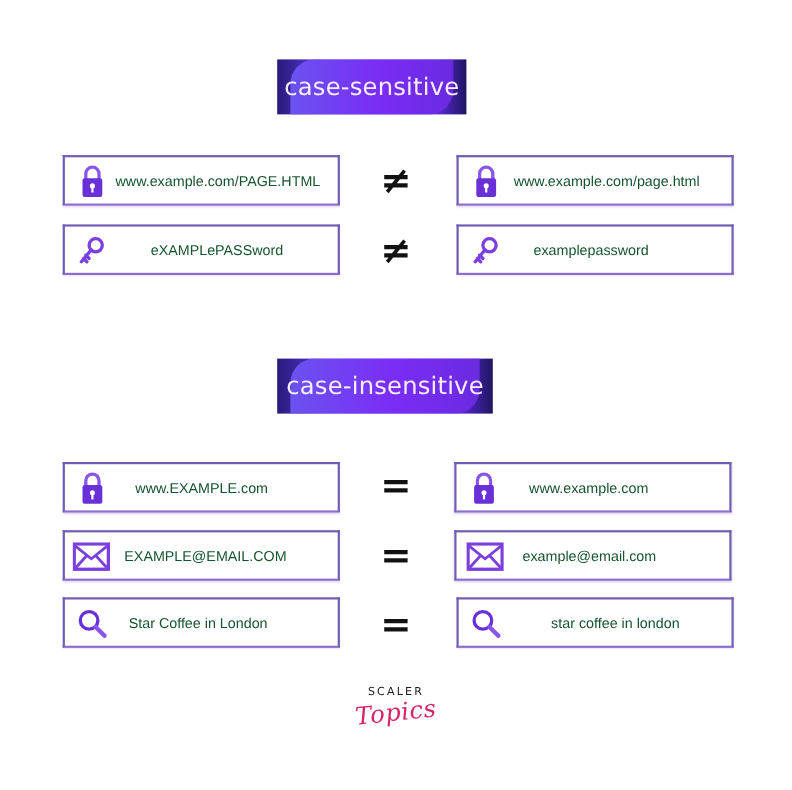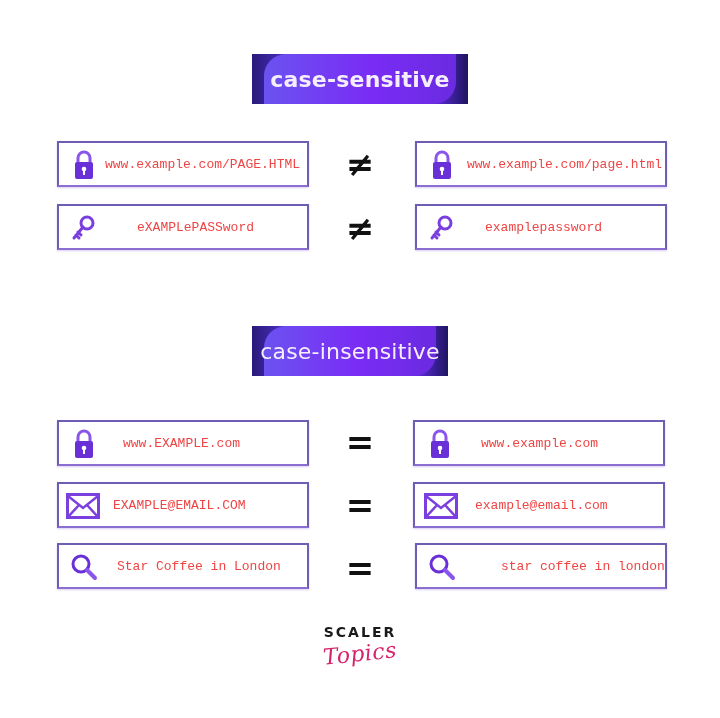--- a/index.html
+++ b/index.html
@@ -39,23 +39,23 @@
     .field .icon {
       position: absolute;
       left: 10px; top: 7px;
       width: 30px; height: 30px;
       display: flex; align-items: center; justify-content: center;
     }
     .field .text {
       position: absolute;
       top: 0; bottom: 0;
       display: flex; align-items: center;
-      font-family: Liberation Mono, monospace;
+      font-family: Liberation Sans, sans-serif;
       font-size: 13px;
-      color: #ef4444;
+      color: #14532d;
       white-space: nowrap;
     }
 
     .op {
       position: absolute;
       width: 40px; height: 40px;
       display: flex; align-items: center; justify-content: center;
       font-family: "DejaVu Sans", sans-serif;
       font-weight: bold;
       font-size: 34px;
@@ -64,40 +64,40 @@
 
     .logo {
       position: absolute;
       left: 320px; top: 624px;
       width: 80px; height: 60px;
       text-align: center;
     }
     .logo .scaler {
       display: block;
       font-family: "DejaVu Sans", sans-serif;
-      font-weight: bold;
-      font-size: 14px;
+      font-weight: normal;
+      font-size: 10px;
       letter-spacing: 2px;
       color: #1a1a1a;
     }
     .logo .topics {
       display: block;
       margin-top: 1px;
       font-family: "DejaVu Serif", serif;
       font-style: italic;
       font-size: 22px;
       color: #d6246a;
       transform: rotate(-6deg);
       letter-spacing: 0.5px;
     }
   </style>
 </head>
 <body>
 
-<div class="pill" style="left:252px; top:54px; width:216px;font-weight:bold;">
+<div class="pill" style="left:252px; top:54px; width:172px;">
   <div class="pill-text">case-sensitive</div>
 </div>
 
 <div class="field" style="left:57px; top:141px; width:252px;">
   <span class="icon">
     <svg width="20" height="30" viewBox="0 0 20 30">
         <path d="M4 13 V8 a6 6 0 0 1 12 0 V13" fill="none" stroke="#8a55ea" stroke-width="3"></path>
         <rect x="1" y="12" width="18" height="17" rx="2" fill="#6a30d8"></rect>
         <circle cx="10" cy="19" r="2.3" fill="#fff"></circle>
         <rect x="9" y="20" width="2" height="5" fill="#fff"></rect>

